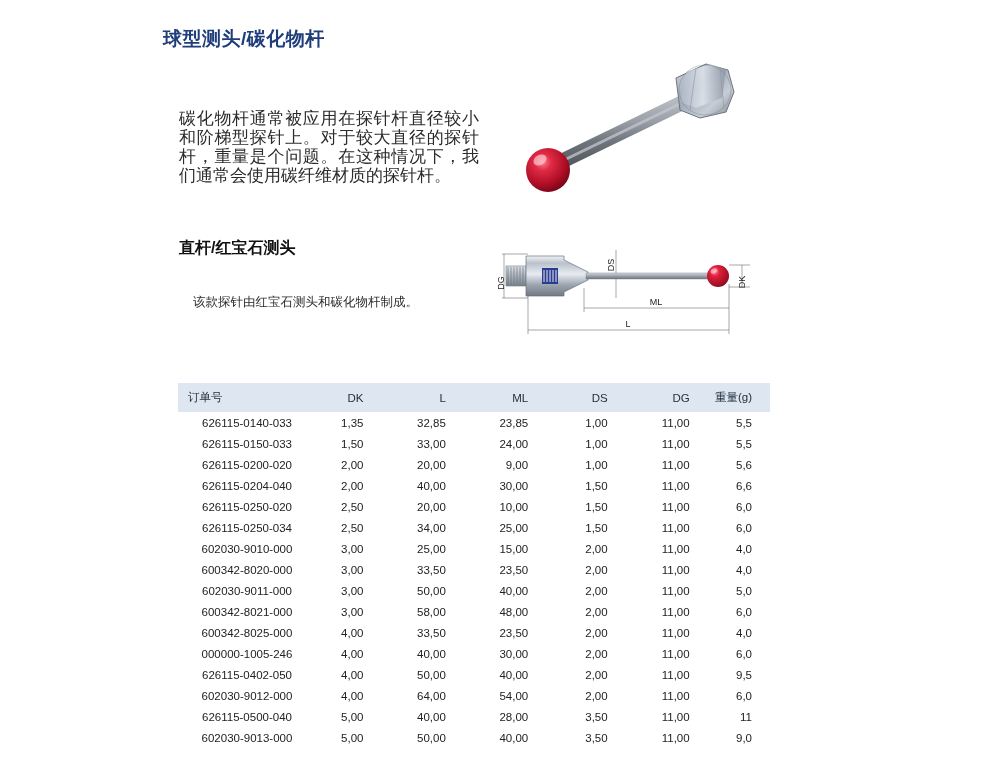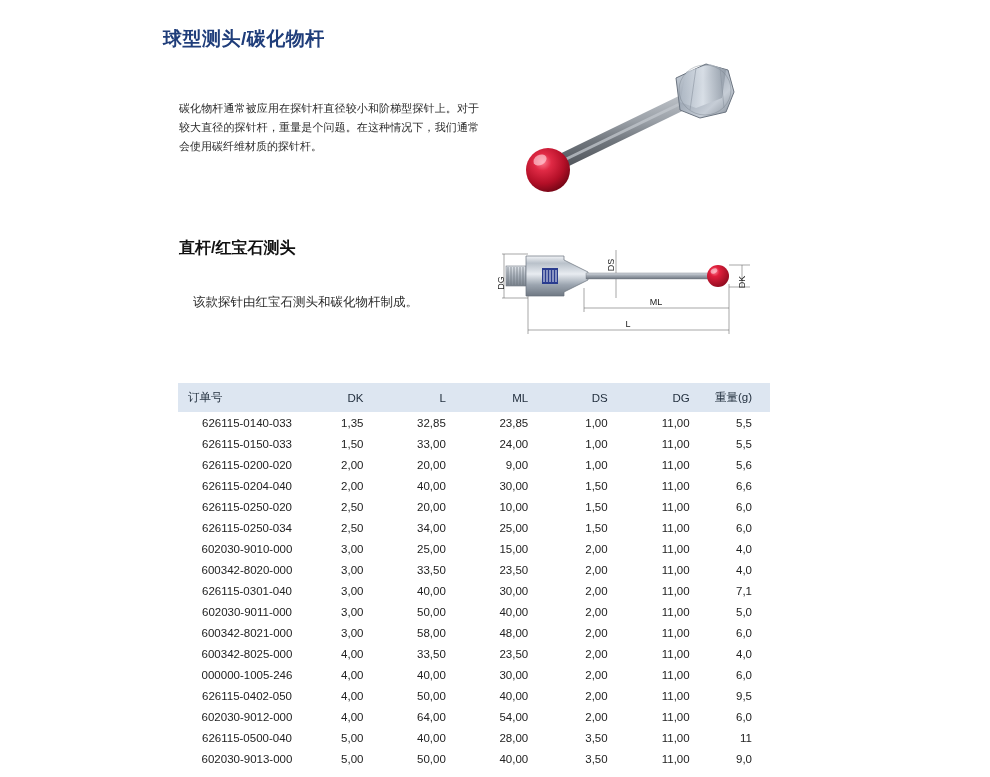--- a/index.html
+++ b/index.html
@@ -25,23 +25,23 @@
     font-weight: bold;
     color: #1f3d7a;
     letter-spacing: 0.5px;
     white-space: nowrap;
   }
 
   
   .intro-text {
     position: absolute;
     left: 179px;
-    top: 99px;
+    top: 109px;
     width: 300px;
-    font-size: 11px;
+    font-size: 17px;
     line-height: 19px;
     color: #2b2b2b;
     text-align: justify;
   }
 
   
   .hero-photo {
     position: absolute;
     left: 500px;
     top: 22px;
@@ -354,29 +354,20 @@
       <tr>
         <td class="col-order">600342-8020-000</td>
         <td class="c-dk">3,00</td>
         <td class="c-l">33,50</td>
         <td class="c-ml">23,50</td>
         <td class="c-ds">2,00</td>
         <td class="c-dg">11,00</td>
         <td class="c-wt">4,0</td>
       </tr>
       <tr>
-        <td class="col-order">626115-0301-040</td>
-        <td class="c-dk">3,00</td>
-        <td class="c-l">40,00</td>
-        <td class="c-ml">30,00</td>
-        <td class="c-ds">2,00</td>
-        <td class="c-dg">11,00</td>
-        <td class="c-wt">7,1</td>
-      </tr>
-      <tr>
         <td class="col-order">602030-9011-000</td>
         <td class="c-dk">3,00</td>
         <td class="c-l">50,00</td>
         <td class="c-ml">40,00</td>
         <td class="c-ds">2,00</td>
         <td class="c-dg">11,00</td>
         <td class="c-wt">5,0</td>
       </tr>
       <tr>
         <td class="col-order">600342-8021-000</td>

